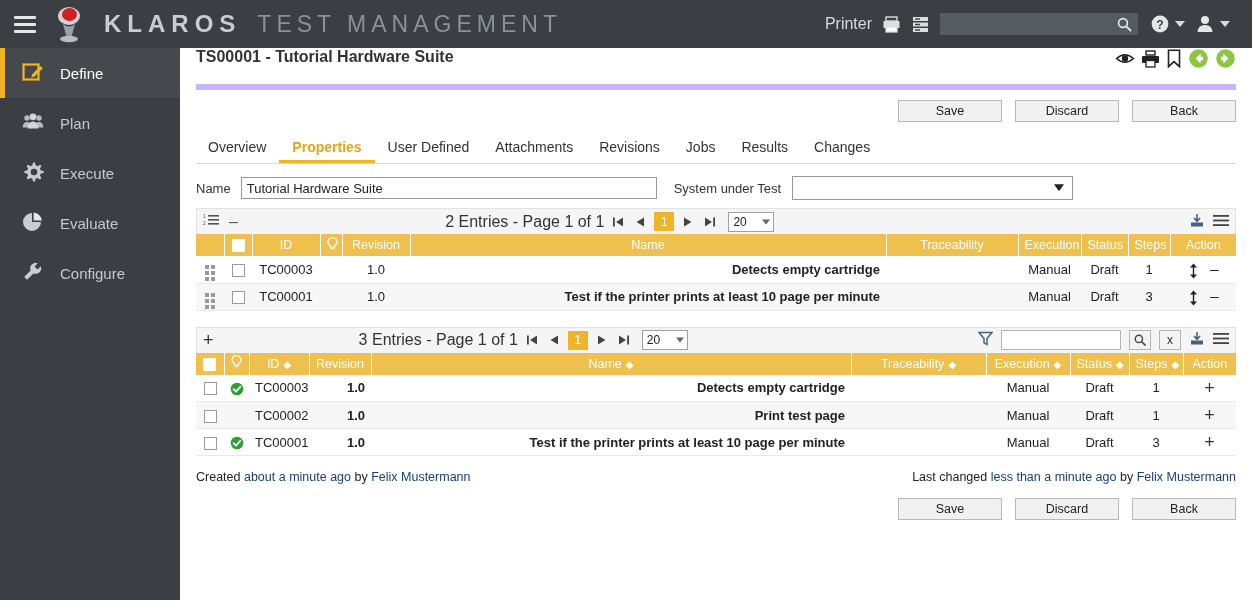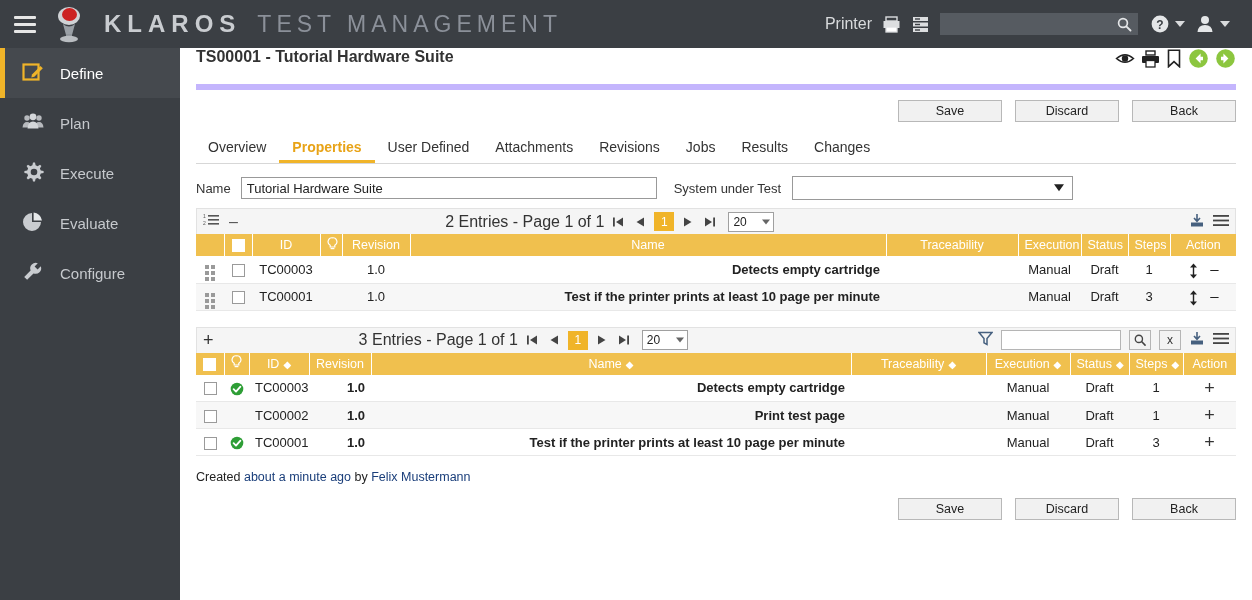--- a/index.html
+++ b/index.html
@@ -732,20 +732,26 @@
     </table>
   </div>
 
   <div class="meta-row">
     <div>
       <span>Created</span>
       <span class="meta-link">about a minute ago</span>
       <span>by</span>
       <span class="meta-link">Felix Mustermann</span>
     </div>
+    <div>
+      <span>Last changed</span>
+      <span class="meta-link">less than a minute ago</span>
+      <span>by</span>
+      <span class="meta-link">Felix Mustermann</span>
+    </div>
   </div>
 
   <div class="btn-row" style="padding-top:14px;">
     <div class="btn">Save</div>
     <div class="btn">Discard</div>
     <div class="btn">Back</div>
   </div>
 
 </div>
 

